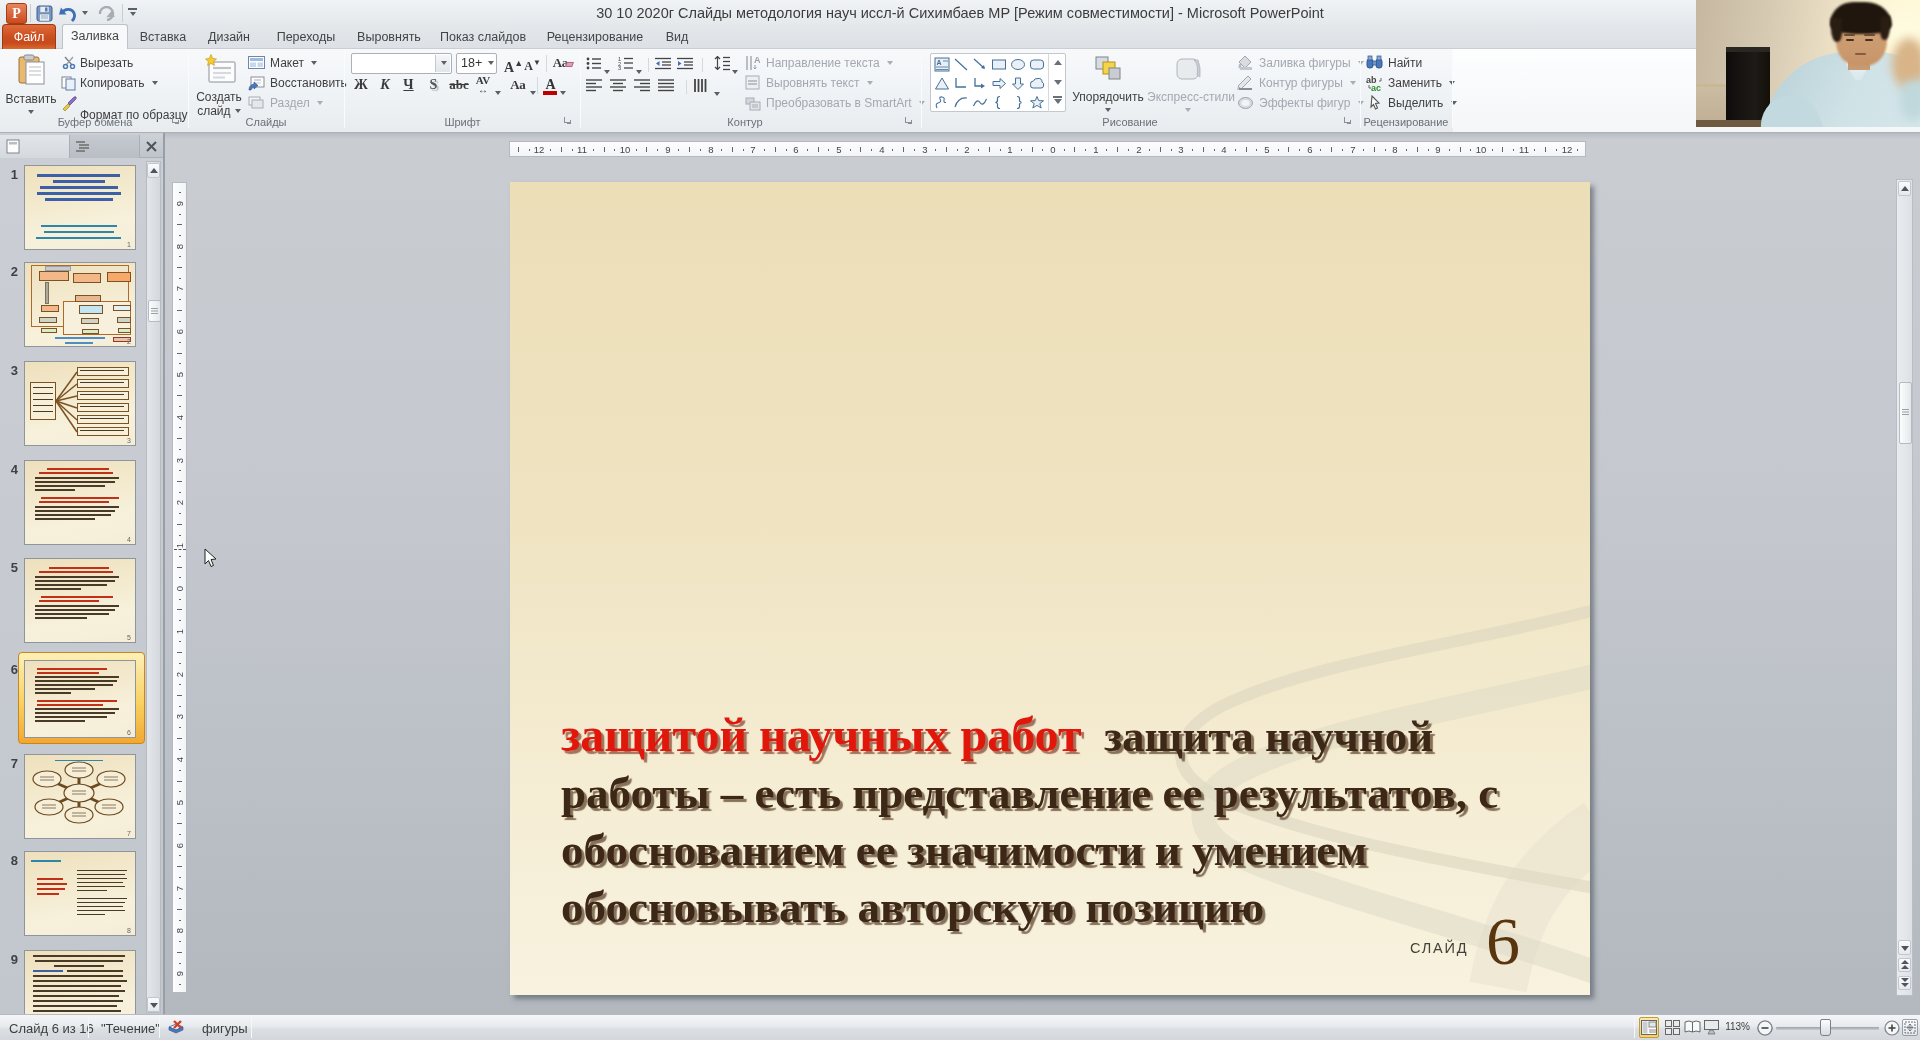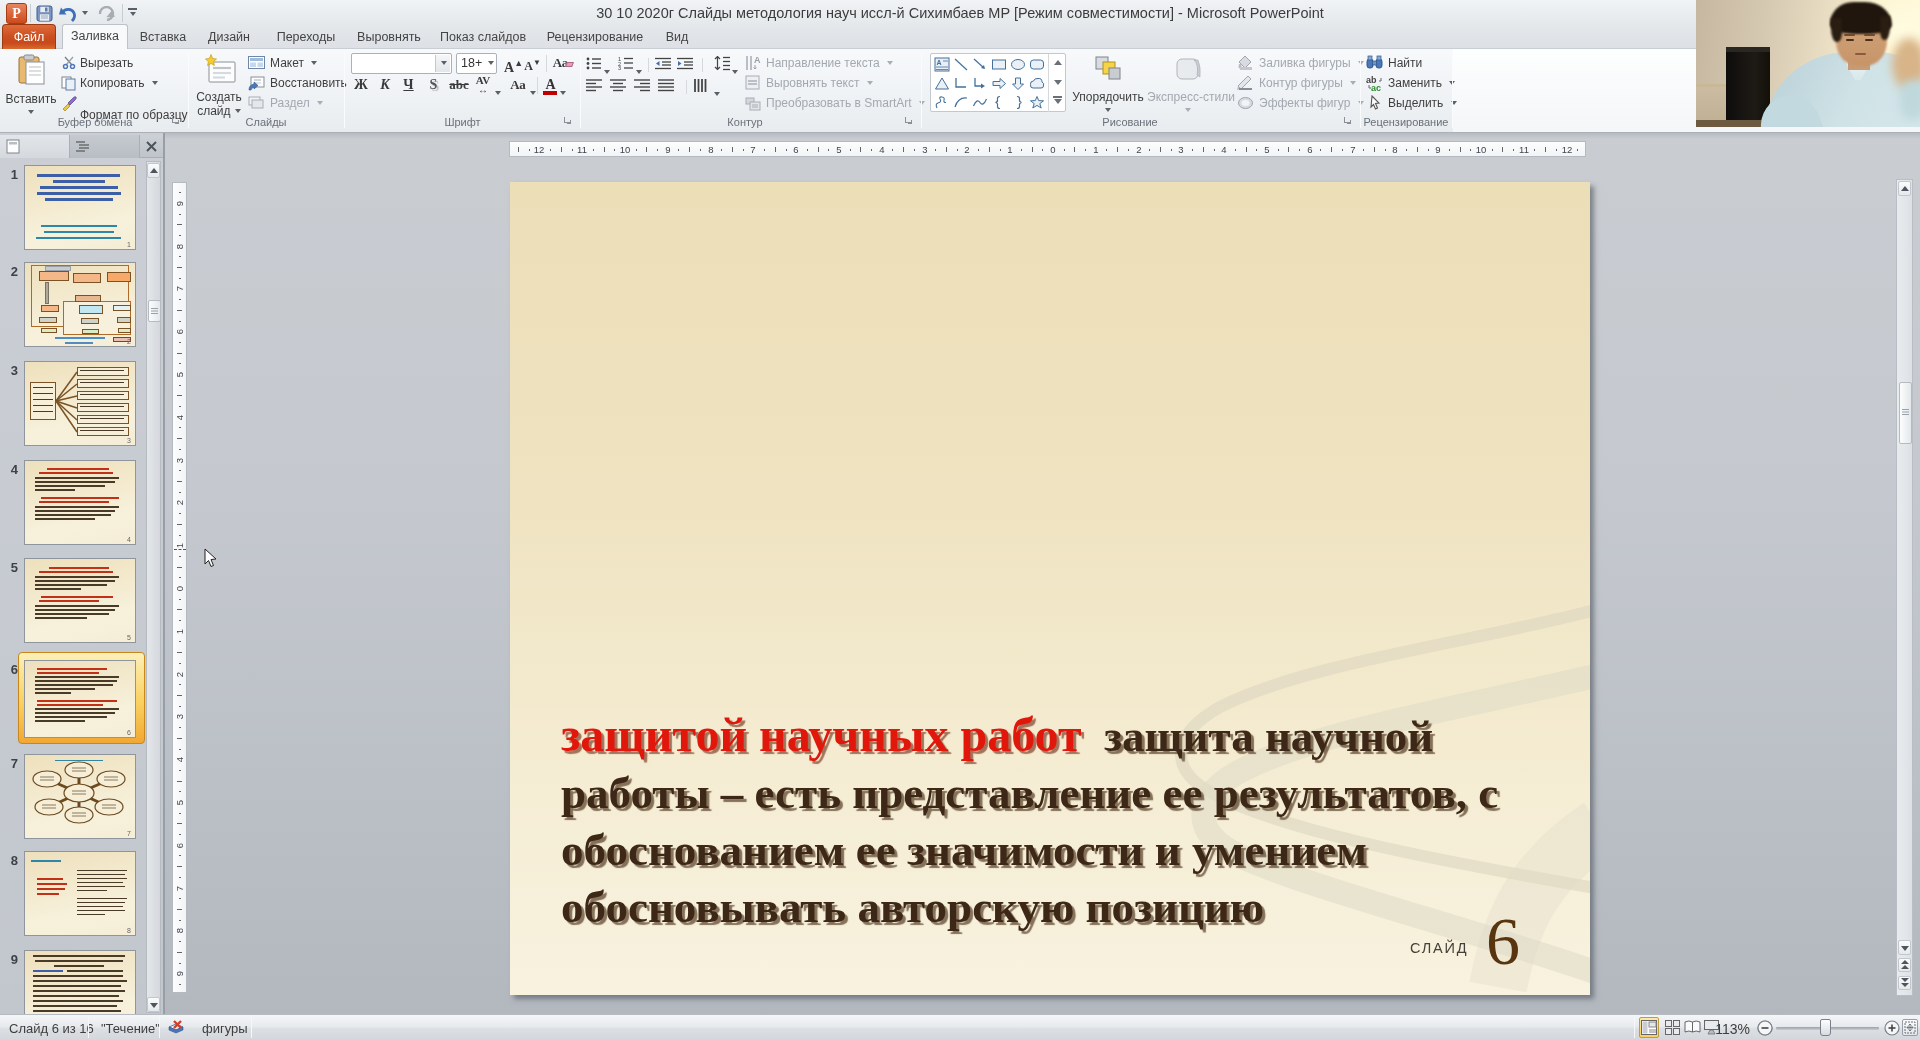--- a/index.html
+++ b/index.html
@@ -955,21 +955,21 @@
       <rect x="8.5" y="8.5" width="6" height="6" fill="#E8EBEE" stroke="#666"></rect>
     </svg>
     <svg class="ab" style="left:1684px;top:5px;" width="17" height="15" viewBox="0 0 17 15">
       <path d="M1,2 Q5,0 8.5,2 Q12,0 16,2 L16,12 Q12,10 8.5,12 Q5,10 1,12 Z" fill="#F8FAFB" stroke="#666"></path>
       <line x1="8.5" y1="2" x2="8.5" y2="12" stroke="#666"></line>
     </svg>
     <svg class="ab" style="left:1704px;top:5px;" width="15" height="15" viewBox="0 0 15 15">
       <rect x="0.5" y="0.5" width="14" height="9" fill="#E8EBEE" stroke="#666"></rect>
       <path d="M4,14 L11,14 L9,10 L6,10 Z" fill="#B8BDC3" stroke="#666" stroke-width="0.7"></path>
     </svg>
-    <div class="st" style="left:1698px;width:52px;text-align:right;font-size:14px;">113%</div>
+    <div class="st" style="left:1698px;width:52px;text-align:right;font-size:10px;">113%</div>
 
     <svg class="ab" style="left:1757px;top:5px;" width="16" height="16" viewBox="0 0 16 16">
       <circle cx="8" cy="8" r="7" fill="linear-gradient(#fff,#ddd)" fill-opacity="0" stroke="#7A8089" stroke-width="1.2"></circle>
       <circle cx="8" cy="8" r="7" fill="#F4F6F8" stroke="#7A8089" stroke-width="1.2"></circle>
       <line x1="4.5" y1="8" x2="11.5" y2="8" stroke="#444" stroke-width="1.6"></line>
     </svg>
     <div class="ab" style="left:1776px;top:12px;width:103px;height:3px;background:linear-gradient(#9CA2AA,#C8CDD2);border-radius:1px;"></div>
     <div class="ab" style="left:1826px;top:9px;width:1px;height:8px;background:#888E96;"></div>
     <div class="ab" style="left:1820px;top:4px;width:11px;height:17px;background:linear-gradient(#FDFDFE,#D8DCE0);border:1px solid #7A8089;border-radius:2px 2px 3px 3px;"></div>
     <svg class="ab" style="left:1884px;top:5px;" width="16" height="16" viewBox="0 0 16 16">

